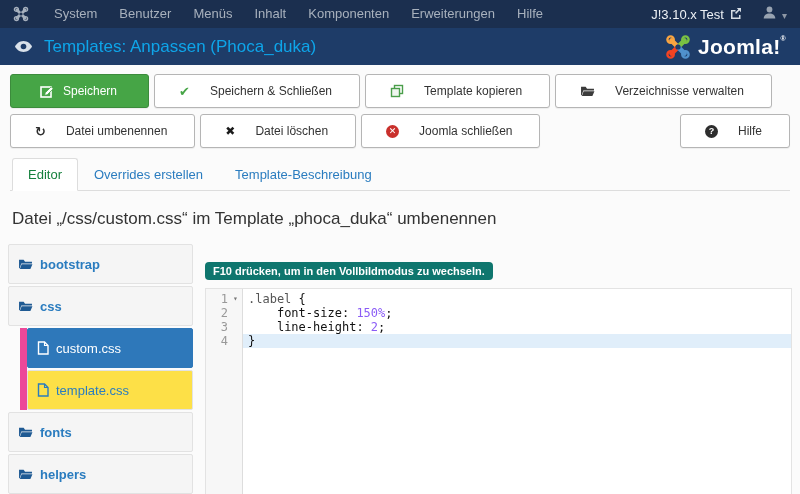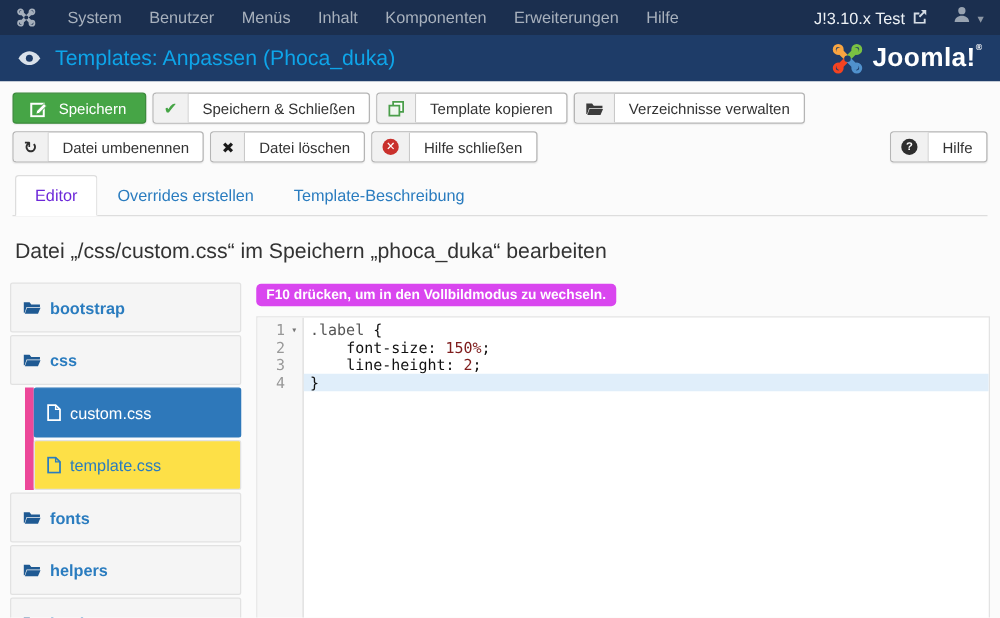--- a/index.html
+++ b/index.html
@@ -20,69 +20,69 @@
   .page-title { color:#0ea5e9; font-size:17px; margin-left:11px; font-weight:400; }
   .logo { margin-left:auto; display:flex; align-items:center; gap:7px; }
   .logo-text { color:#fff; font-size:21px; font-weight:bold; letter-spacing:.3px; }
   .logo-text sup { font-size:7px; vertical-align:top; }
 
   
   .toolbar { padding:9px 10px 0; }
   .trow { display:flex; gap:5px; margin-bottom:6px; align-items:center; }
   .btn { display:inline-flex; align-items:stretch; background:#fff; border:1px solid #b5b5b5;
          border-radius:3px; font-size:12px; color:#333; cursor:pointer; height:25px;
-         box-shadow:0 1px 1px rgba(0,0,0,.06); font-family:inherit; padding:0; }
+         box-shadow:0 1px 1px rgba(0,0,0,.06); font-family:inherit; padding:16px; }
   .btn .iseg { display:flex; align-items:center; padding:0 8px; background:#f1f1f1;
                border-right:1px solid #c9c9c9; border-radius:2px 0 0 2px; }
   .btn .lseg { display:flex; align-items:center; padding:0 11px; white-space:nowrap; }
   .btn.primary { background:#46a546; border-color:#3c8b3c; color:#fff; }
   .btn.primary .iseg { background:transparent; border-right:none; padding:0 2px 0 13px; }
   .btn.primary .lseg { padding:0 15px 0 7px; }
   .btn.help { margin-left:auto; }
   .circ { width:13px; height:13px; border-radius:50%; display:inline-flex; align-items:center;
           justify-content:center; color:#fff; font-size:9px; font-weight:bold; line-height:1; }
   .glyph { font-weight:bold; line-height:1; }
 
   
   .tabs { display:flex; margin:10px 10px 0; border-bottom:1px solid #ddd; padding-left:2px; }
   .tab { font-size:13px; padding:8px 15px; color:#2a7cbf; cursor:pointer; border:1px solid transparent;
          margin-bottom:-1px; border-radius:3px 3px 0 0; }
-  .tab.active { background:#fff; border-color:#ddd #ddd #fff #ddd; color:#6d28d9; }
+  .tab.active { background:#fff; border-color:#ddd #ddd #fff #ddd; color:#15803d; }
 
   
   .heading { font-size:17px; font-weight:400; color:#333; margin:18px 12px 15px; }
 
   
   .main { display:flex; gap:12px; padding:0 8px; align-items:flex-start; }
   .tree { width:185px; flex:none; }
   .titem { display:flex; align-items:center; gap:7px; height:40px; background:#f5f5f5;
            border:1px solid #e2e2e2; border-radius:2px; margin-bottom:2px; padding:0 9px;
            color:#2a7cbf; font-size:13px; font-weight:bold; cursor:pointer; }
   .titem .ticon { display:flex; align-items:center; }
   .tnest { margin-left:12px; border-left:7px solid #ec4899; }
   .titem.file { background:#fde047; font-weight:normal; }
   .titem.selected { background:#2e78ba; border-color:#2e78ba; color:#fff; }
 
   .editor-col { flex:1; min-width:0; }
-  .hint { display:inline-block; background:#d946ef; color:#fff; font-size:11px; font-weight:bold;
-          padding:3px 8px; border-radius:4px; margin:1px 0 8px; }
+  .hint { display:inline-block; background:#0f766e; color:#fff; font-size:11px; font-weight:bold;
+          padding:3px 8px; border-radius:4px; margin:18px 0 8px; }
   .cm { position:relative; height:250px; background:#fff; border:1px solid #e3e3e3;
         font-family:"DejaVu Sans Mono","Liberation Mono",monospace; font-size:12px; line-height:14px;
         overflow:hidden; padding-top:3px; }
   .gutter-bg { position:absolute; left:0; top:0; bottom:0; width:37px; background:#f7f7f7;
                border-right:1px solid #ddd; }
   .cmrow { position:relative; display:flex; }
   .cmnum { width:22px; flex:none; color:#999; text-align:right; }
   .cmfold { width:15px; flex:none; text-align:center; color:#777; font-size:8px; line-height:14px; }
   .cmcode { flex:1; padding-left:5px; white-space:pre; }
   .cmrow.active .cmcode { background:#e0eefa; }
   .tok-plain { color:#111; }
   .tok-qualifier { color:#555; }
   .tok-property { color:#111; }
-  .tok-number { color:#7f1d1d; }
+  .tok-number { color:#8b5cf6; }
 </style>
 </head>
 <body>
 
 <div>
 
   <div class="menubar">
     <span class="brand-mark">
         <svg width="16" height="16" viewBox="0 0 28 28">
           <g fill="none" stroke-linecap="round">
@@ -199,38 +199,38 @@
         <button class="btn">
           <span class="iseg">
             <span class="glyph" style="color:#1a1a1a;font-size:12px;">✖</span>
           </span>
           <span class="lseg">Datei löschen</span>
         </button>
         <button class="btn">
           <span class="iseg">
             <span class="circ" style="background:#c9302c;">✕</span>
           </span>
-          <span class="lseg">Hilfe schließen</span>
+          <span class="lseg">Joomla schließen</span>
         </button>
         <button class="btn help">
           <span class="iseg">
             <span class="circ" style="background:#2d2d2d;">?</span>
           </span>
           <span class="lseg">Hilfe</span>
         </button>
       </div>
   </div>
 
   <div class="tabs" id="tabs">
       <span class="tab active">Editor</span>
       <span class="tab">Overrides erstellen</span>
       <span class="tab">Template-Beschreibung</span>
     </div>
 
-  <h2 class="heading">Datei „/css/custom.css“ im Speichern „phoca_duka“ bearbeiten</h2>
+  <h2 class="heading">Datei „/css/custom.css“ im Template „phoca_duka“ umbenennen</h2>
 
   <div class="main">
     <div class="tree" id="tree">
         <div class="titem folder">
           <span class="ticon">
             <svg width="15" height="12" viewBox="0 0 16 13">
               <path d="M1 2h5l1.5 2H15v2H3.4L1.8 11H1z" fill="#1f5a93"></path>
               <path d="M3.8 6.8h11.7L13.3 12H1.9z" fill="#1f5a93"></path>
             </svg>
           </span>

